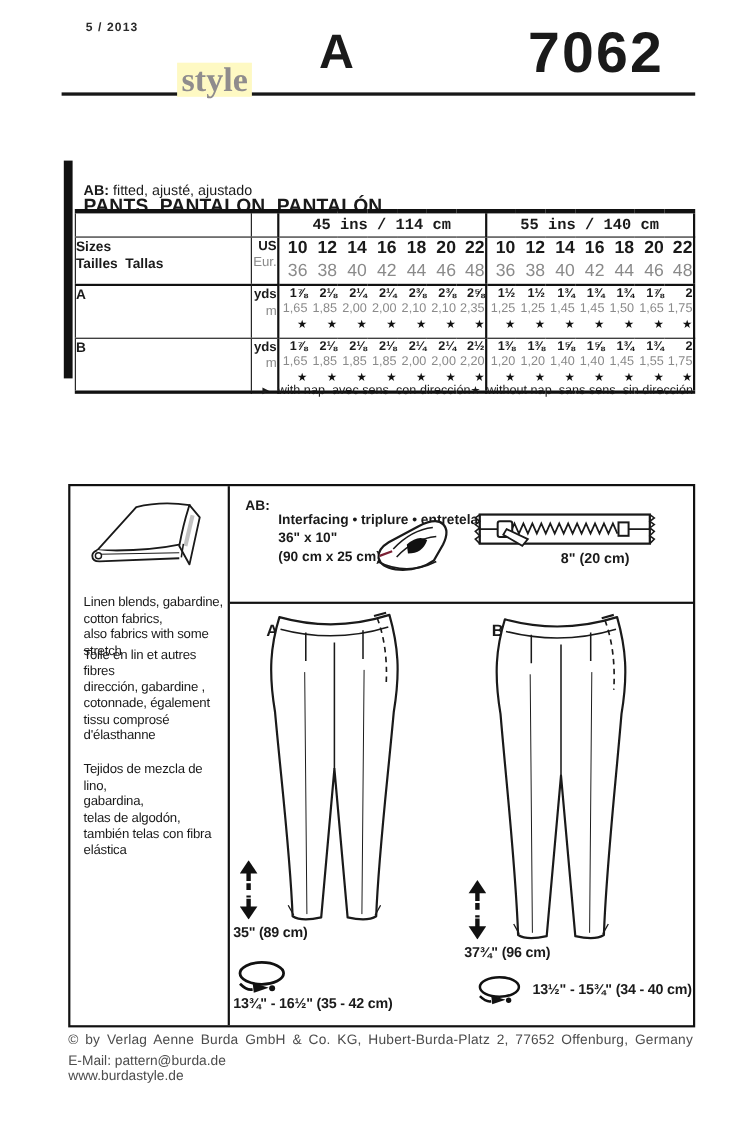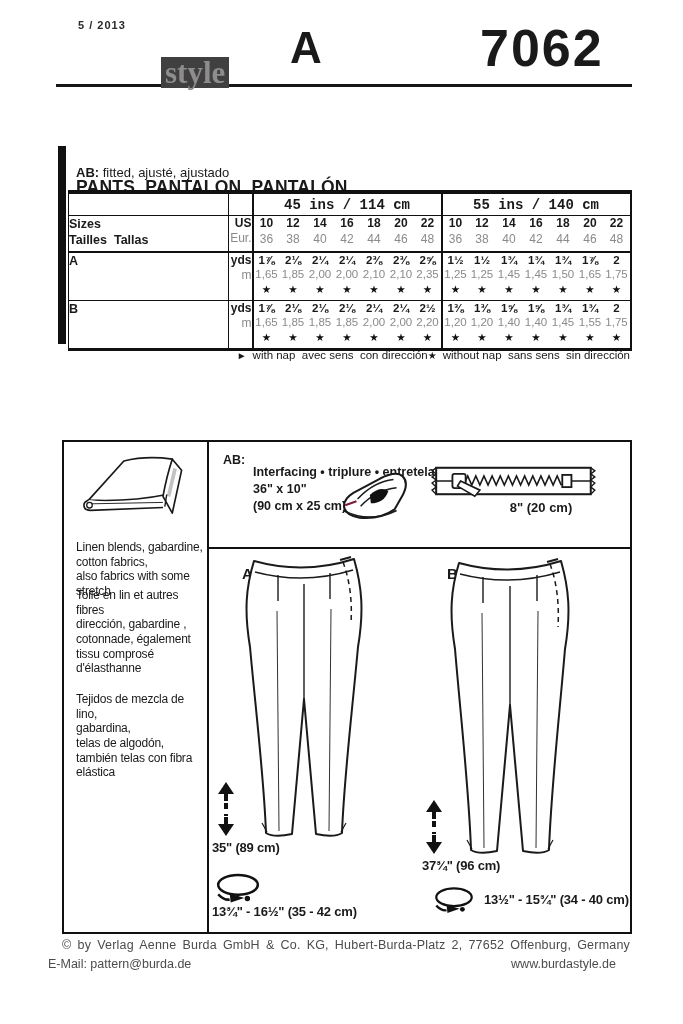--- a/index.html
+++ b/index.html
@@ -7,21 +7,21 @@
         font-family:"Liberation Sans","DejaVu Sans",sans-serif;color:#1a1a1a;overflow:hidden;
         box-shadow:0 0 0 1px #ddd;}
   .abs{position:absolute;}
   .b{font-weight:bold;}
   .pre{white-space:pre;}
 
   
   .issue{left:78px;top:19px;font-size:11px;letter-spacing:1px;font-weight:bold;color:#2a2a2a;}
   .brand{left:57px;top:16px;font-size:55px;font-weight:800;letter-spacing:-3px;color:#1d1a1b;line-height:1;}
   .brand-sub{left:161px;top:57px;font-family:"Liberation Serif","DejaVu Serif",serif;font-size:31px;
-             font-weight:bold;color:#8f8c8d;line-height:1;background:#404040;padding:0 4px;z-index:2;}
+             font-weight:bold;color:#8f8c8d;line-height:1;background:#fef9c3;padding:0 4px;z-index:2;}
   .hrule{left:56px;top:84px;width:576px;height:3px;background:#171717;z-index:1;}
   .view-letter{left:290px;top:26px;font-size:44px;font-weight:600;line-height:1;}
   .pattern-no{left:480px;top:22px;width:150px;font-size:52px;font-weight:600;letter-spacing:2px;
               text-align:left;line-height:1;}
 
   
   .side-bar{left:58px;top:146px;width:8px;height:198px;background:#111;}
   .sec-title{left:76px;top:142px;font-size:17.5px;font-weight:bold;letter-spacing:0.2px;margin-top:35px;}
   .sec-sub{left:76px;top:165px;font-size:13px;}
 
@@ -34,24 +34,24 @@
   col.c-lbl{width:160px;} col.c-us{width:24px;} col.c-sz{width:27px;}
   tr.ghrow td{height:21px;border-bottom:1px solid #111;}
   tr.szrow td{height:35px;border-bottom:2.5px solid #111;}
   tr.rowA td{height:47px;border-bottom:1px solid #111;}
   tr.rowB td{height:47px;}
   td.usc{border-left:1px solid #111;border-right:2.5px solid #111;text-align:right;
          padding:2px 3px 0 0;vertical-align:top;font-size:12px;line-height:1.25;}
   td.g2s{border-left:2.5px solid #111;}
   td.gh{font-size:14px;font-weight:bold;text-align:center;vertical-align:middle;font-family:Liberation Mono, monospace;}
   td.lbl{padding:2px 0 0 7px;vertical-align:top;font-size:12.5px;line-height:1.3;}
-  td.sz{text-align:center;vertical-align:top;padding-top:2px;font-size:12px;line-height:1.3;}
+  td.sz{text-align:right;vertical-align:top;padding-top:2px;font-size:16px;line-height:1.3;}
   td.sz .us{display:block;font-weight:bold;}
   td.sz .eur{display:block;color:#8a8a8a;}
-  td.dc{text-align:center;vertical-align:top;padding-top:2px;font-size:11.5px;line-height:1.25;}
+  td.dc{text-align:right;vertical-align:top;padding-top:2px;font-size:11.5px;line-height:1.25;}
   td.dc .y{display:block;font-weight:bold;}
   td.dc .mm{display:block;color:#8a8a8a;}
   td.dc .st{display:block;font-size:10.5px;margin-top:1px;color:#111;}
   .eurg{color:#8a8a8a;}
 
   
   .fnrow{left:68px;top:349px;width:562px;display:flex;justify-content:flex-end;font-size:11.5px;}
   .fnrow .sym{margin-right:6px;font-size:10px;}
 
   
@@ -63,22 +63,22 @@
   .nt-lines{left:44px;top:22px;font-size:12.5px;font-weight:bold;line-height:1.36;}
   .zip-label{left:252px;top:58px;width:160px;text-align:center;font-size:13px;font-weight:bold;}
 
   
   .pants-label{font-size:15px;font-weight:bold;}
   .meas{font-size:13px;font-weight:bold;letter-spacing:-0.2px;}
 
   
   .foot1{left:62px;top:938px;width:568px;font-size:12.5px;color:#4c4c4c;text-align:justify;
          text-align-last:justify;letter-spacing:0.2px;}
-  .foot2{left:48px;top:957px;width:568px;display:flex;justify-content:space-between;
-         font-size:12.5px;color:#4c4c4c;}
+  .foot2{left:62px;top:957px;width:568px;display:flex;justify-content:space-between;
+         font-size:12.5px;color:#4c4c4c;flex-direction:column;}
   svg{display:block;}
 </style>
 </head>
 <body>
 
 <div class="page">
 
   <div class="abs issue">5 / 2013</div>
   <div class="abs hrule"></div>
   <div class="abs brand-sub">style</div>

